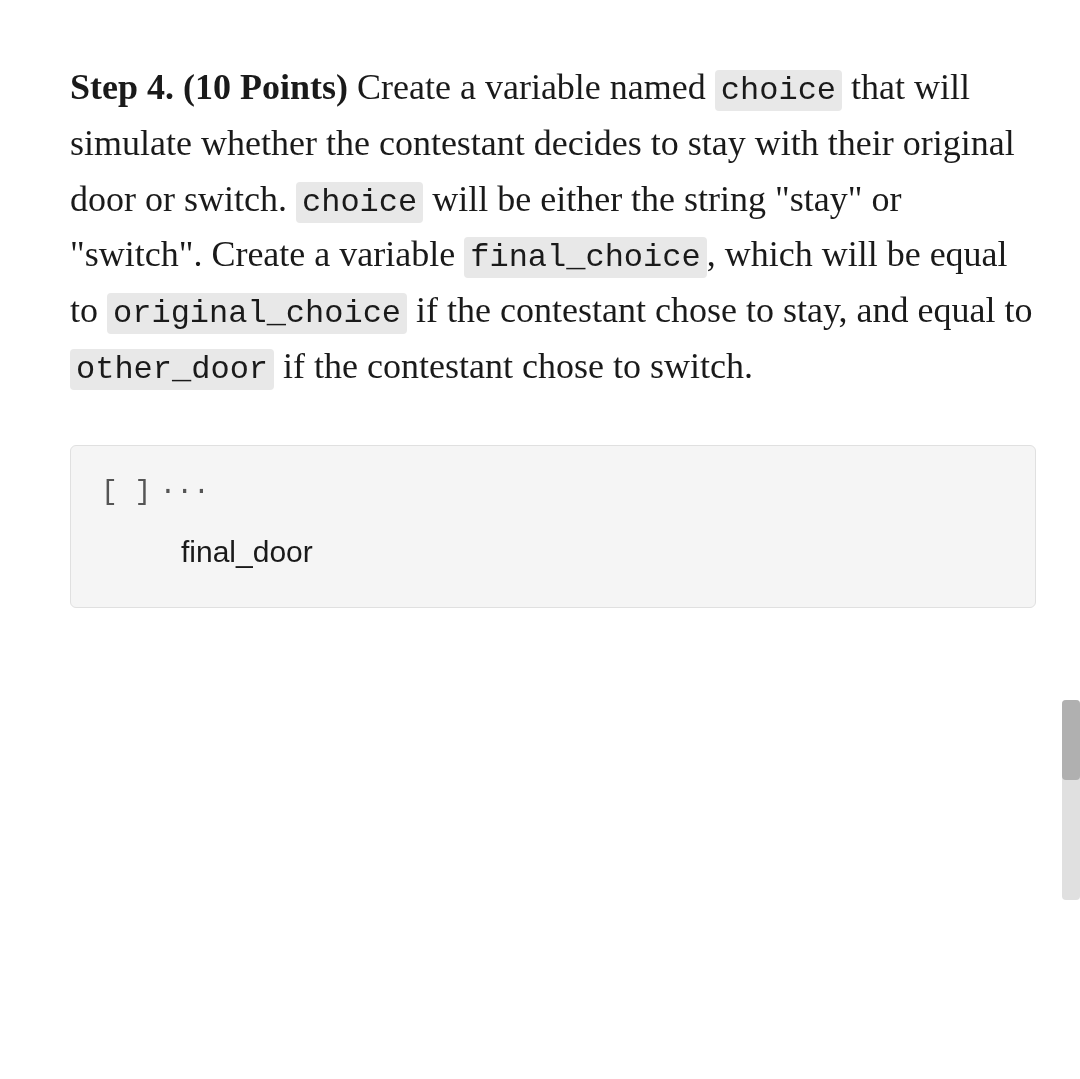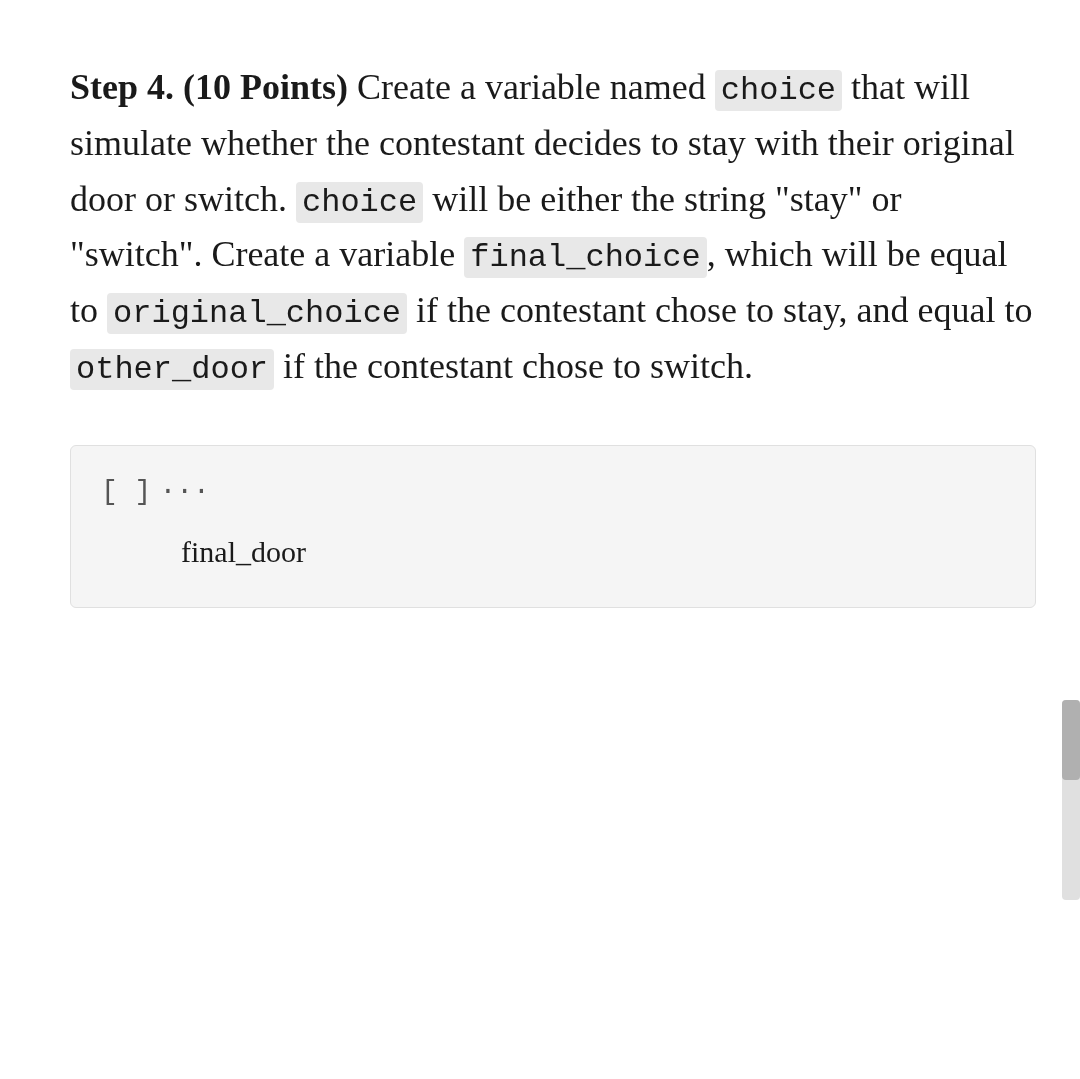--- a/index.html
+++ b/index.html
@@ -64,21 +64,21 @@
       margin-right: 8px;
     }
 
     .ellipsis {
       font-family: 'Courier New', Courier, monospace;
       font-size: 28px;
       color: #555555;
     }
 
     .code-line {
-      font-family: Liberation Serif, serif;
+      font-family: Liberation Sans, sans-serif;
       font-size: 30px;
       color: #1a1a1a;
       padding: 8px 0 8px 80px;
     }
 
     
     .scrollbar-track {
       position: absolute;
       right: 0;
       top: 700px;

